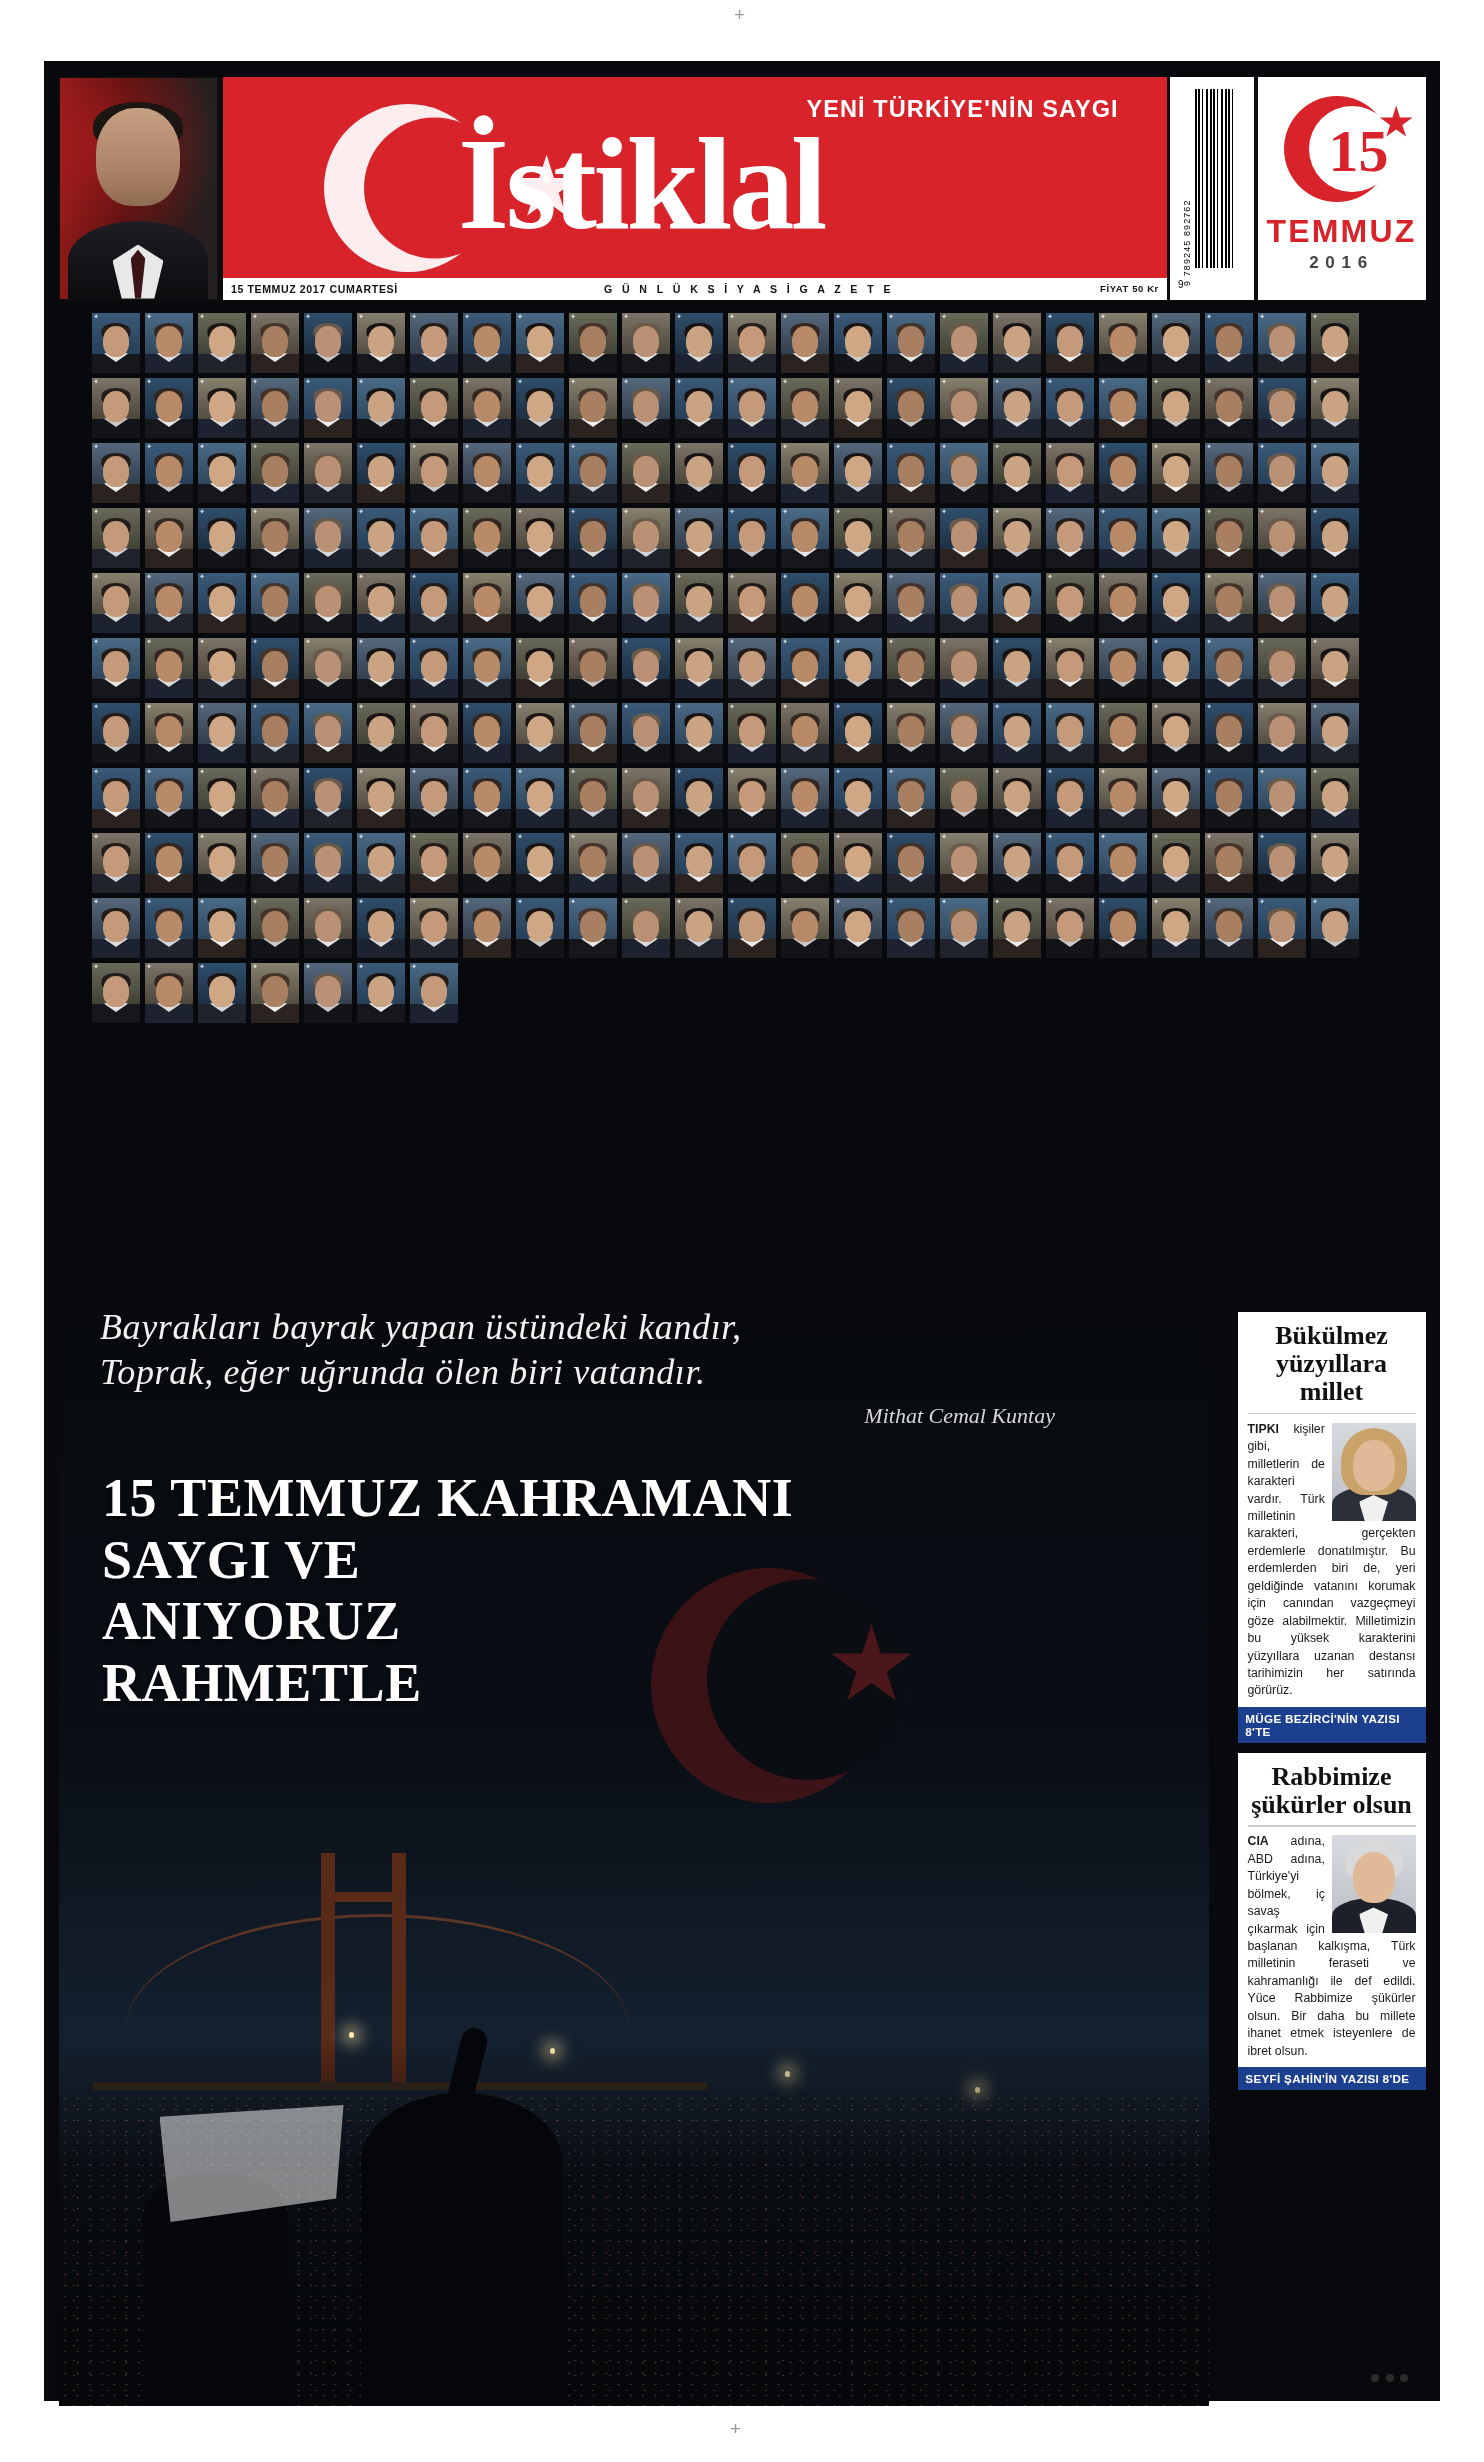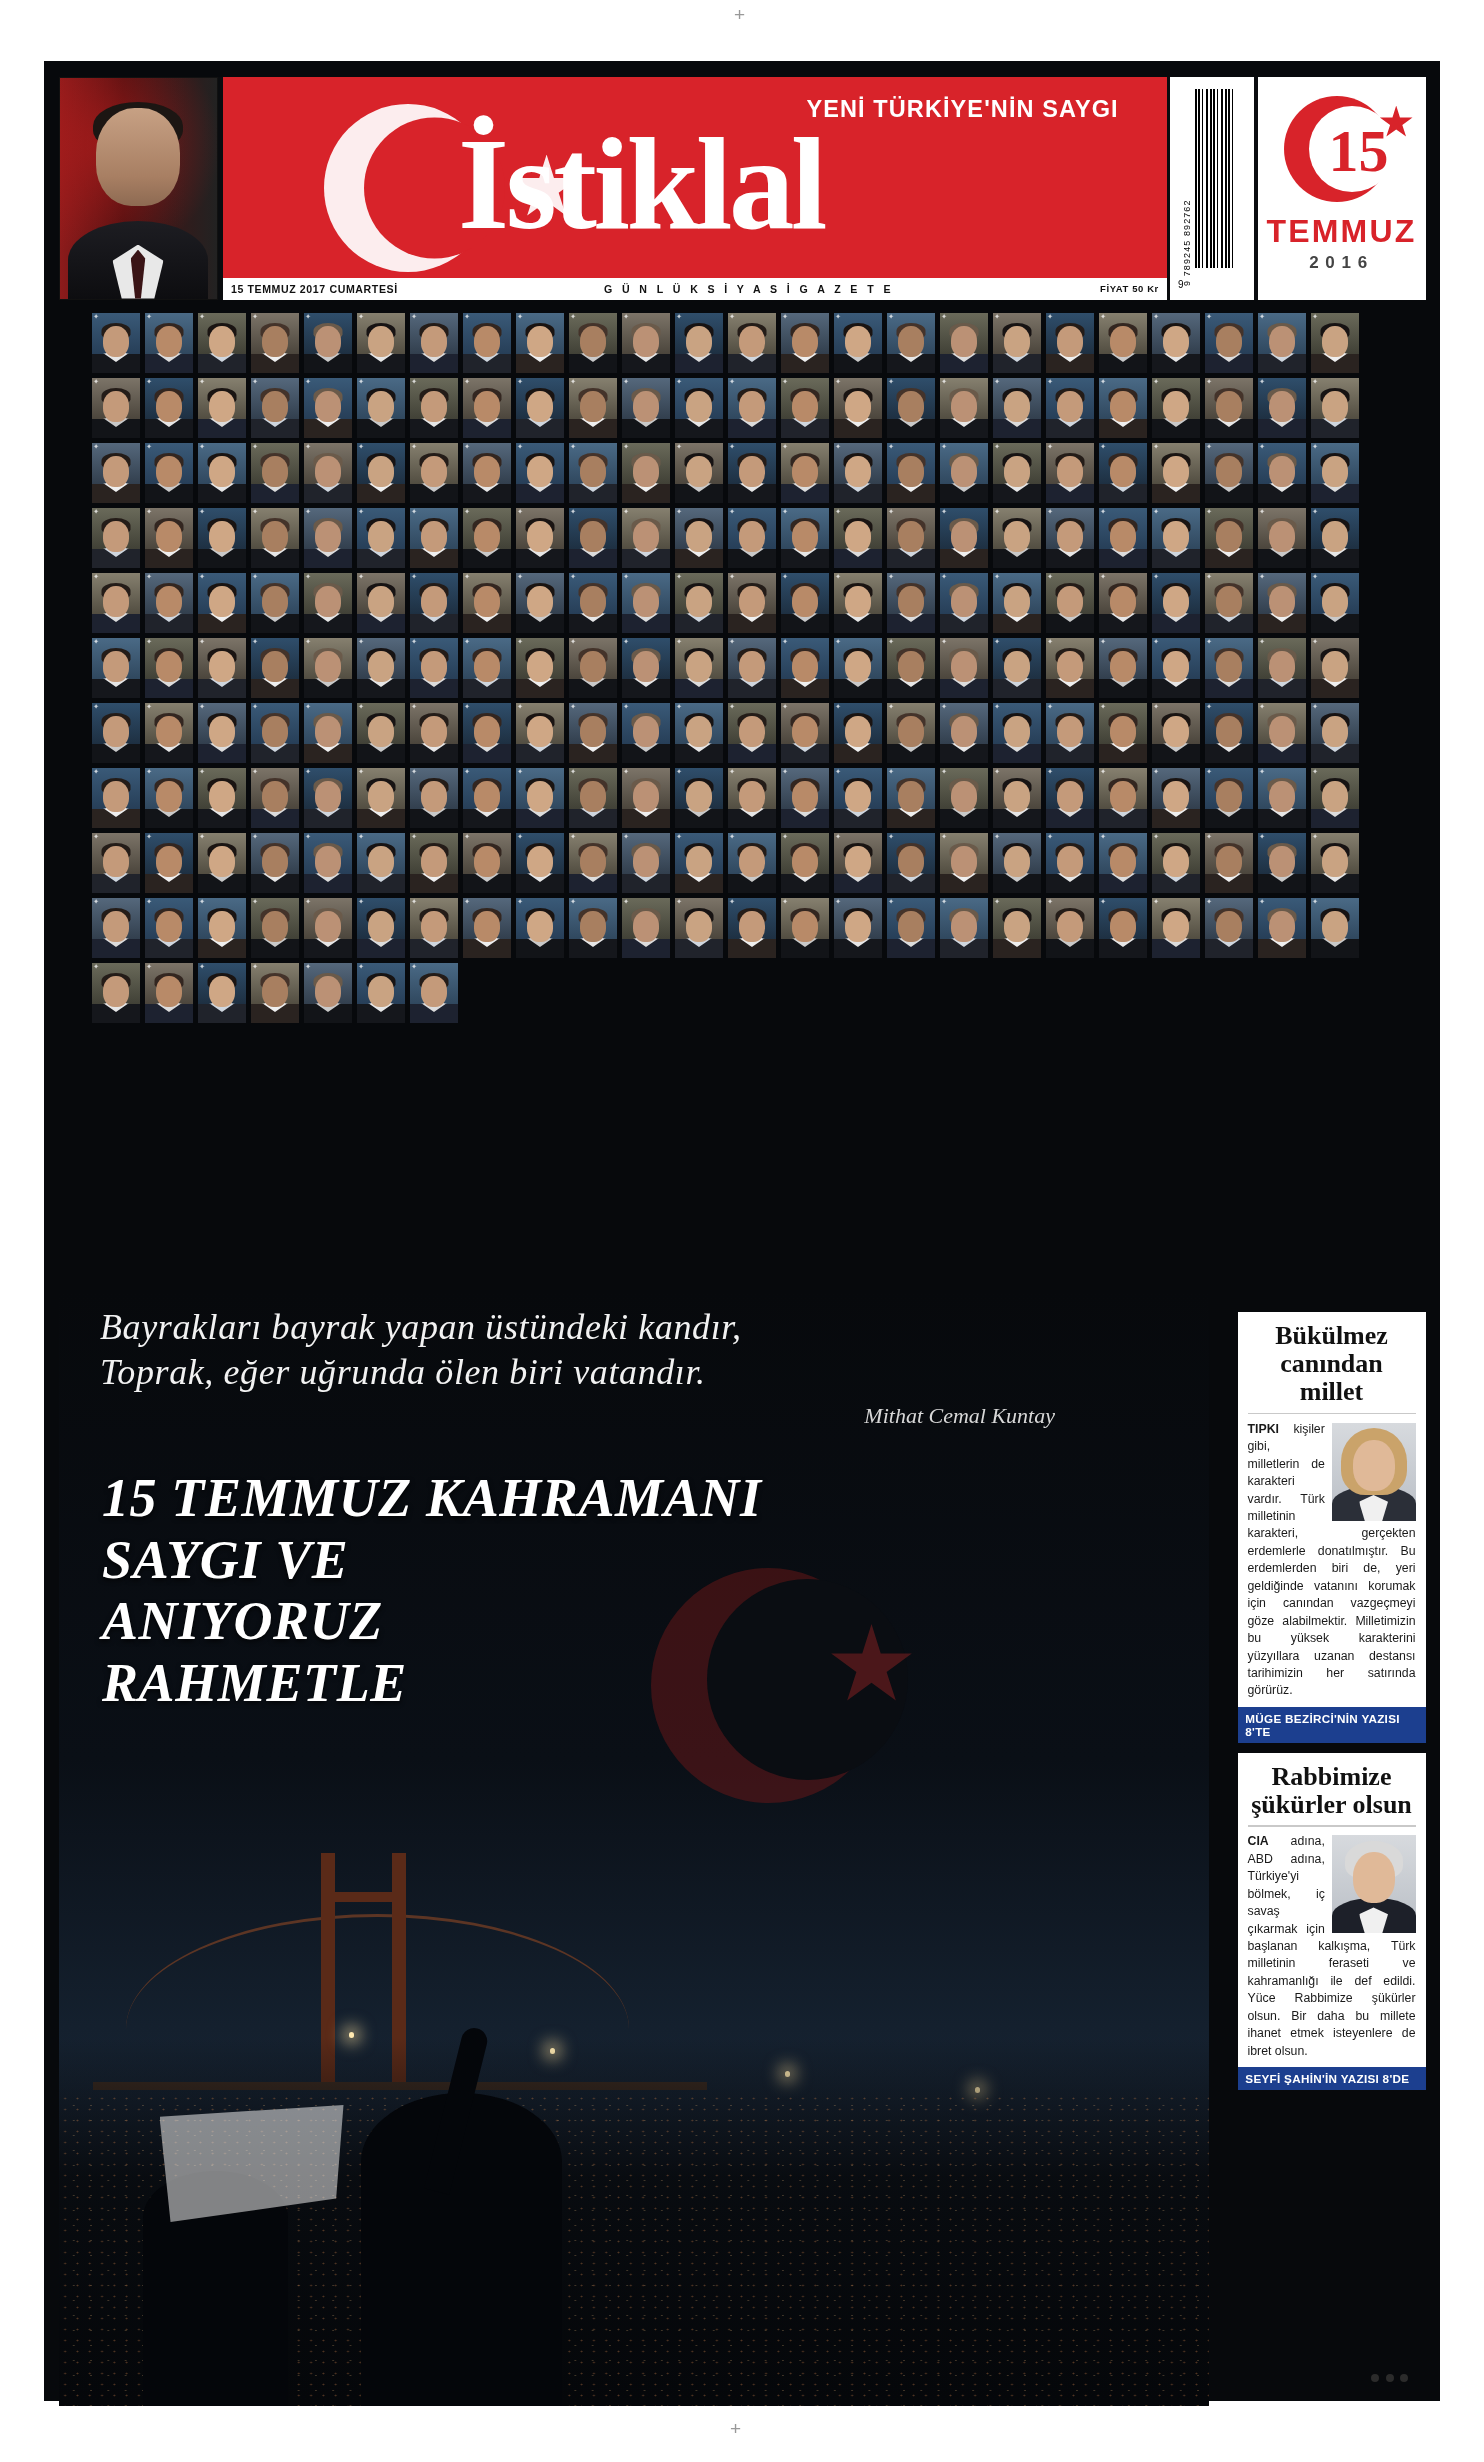--- a/index.html
+++ b/index.html
@@ -405,21 +405,20 @@
 
   
   .headline {
     position: absolute;
     left: 58px;
     top: 1407px;
     width: 949px;
     color: #ffffff;
     font-family: "Liberation Serif", serif;
     font-weight: bold;
-    font-style: italic;
     font-size: 54px;
     line-height: 1.14;
     letter-spacing: 0.6px;
     text-shadow: 0 1.7px 5.6px rgba(0,0,0,.8);
   }
 
   
   .night-photo {
     position: absolute;
     left: 14.5px;
@@ -2710,21 +2709,21 @@
       <div>SAYGI VE</div>
       <div>ANIYORUZ</div>
       <div>RAHMETLE</div>
     </div>
 
     <div class="side-col">
 
       <div class="side-card">
         <h2>
           <span>Bükülmez</span><br>
-          <span>canından millet</span>
+          <span>yüzyıllara millet</span>
         </h2>
         <div class="rule"></div>
         <div class="body clearfix">
           <div class="author-photo">
             <div class="ph-bg"></div>
             <div class="ph-body"></div>
             <div class="ph-shirt"></div>
             <div class="ph-hair"></div>
             <div class="ph-face"></div>
           </div>

